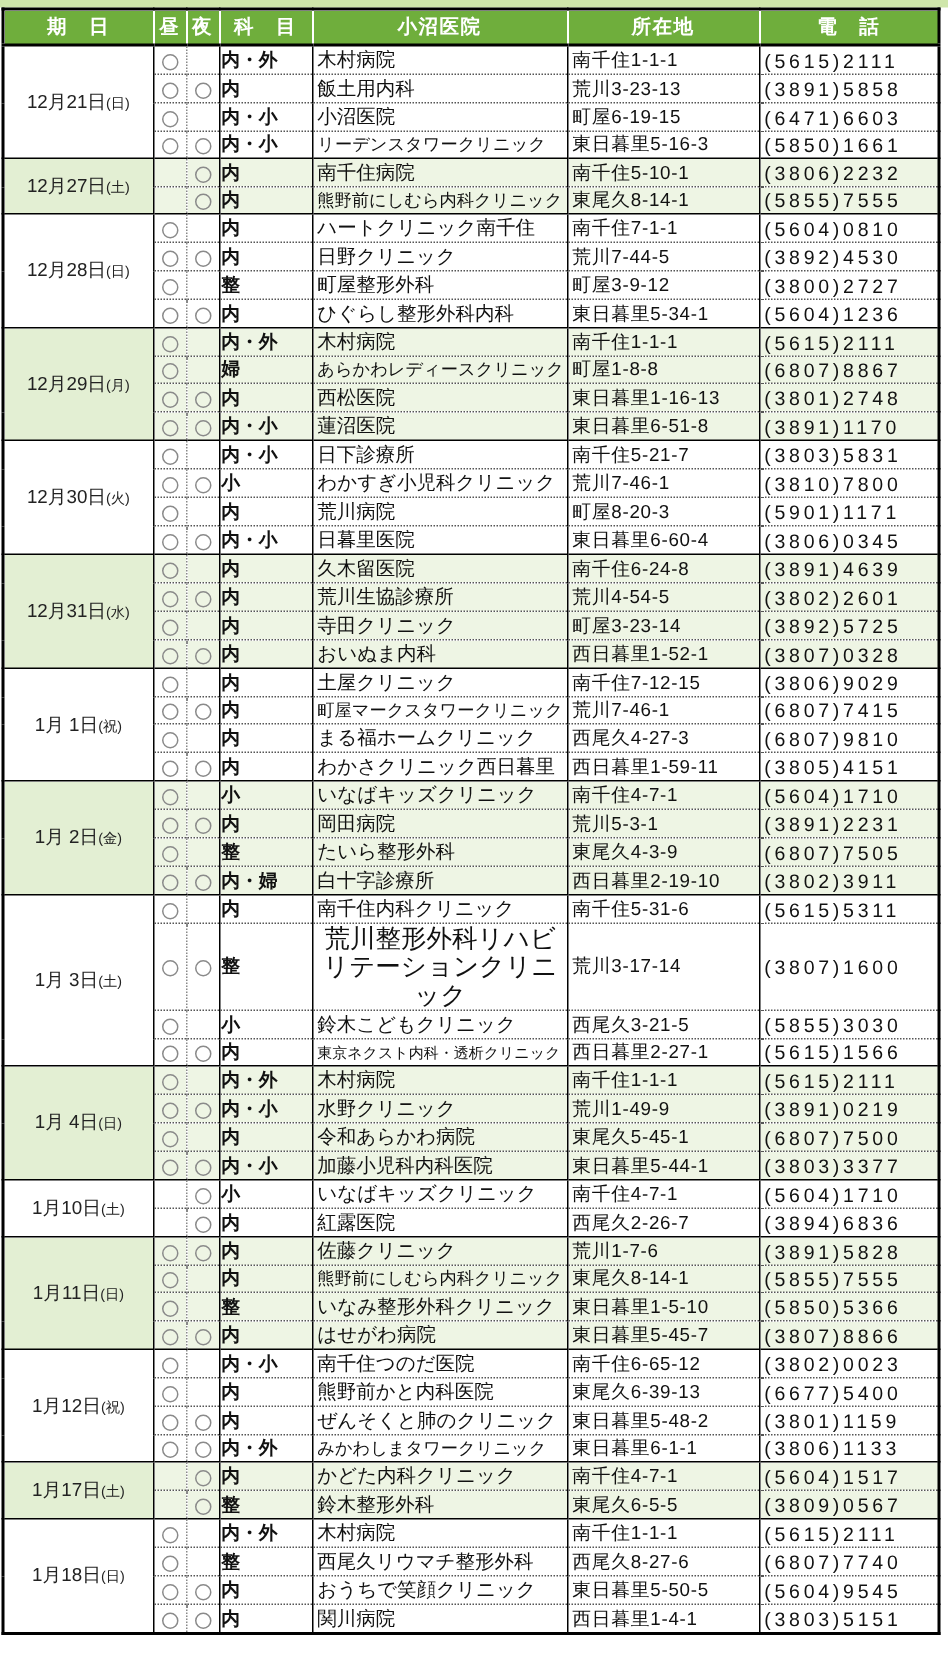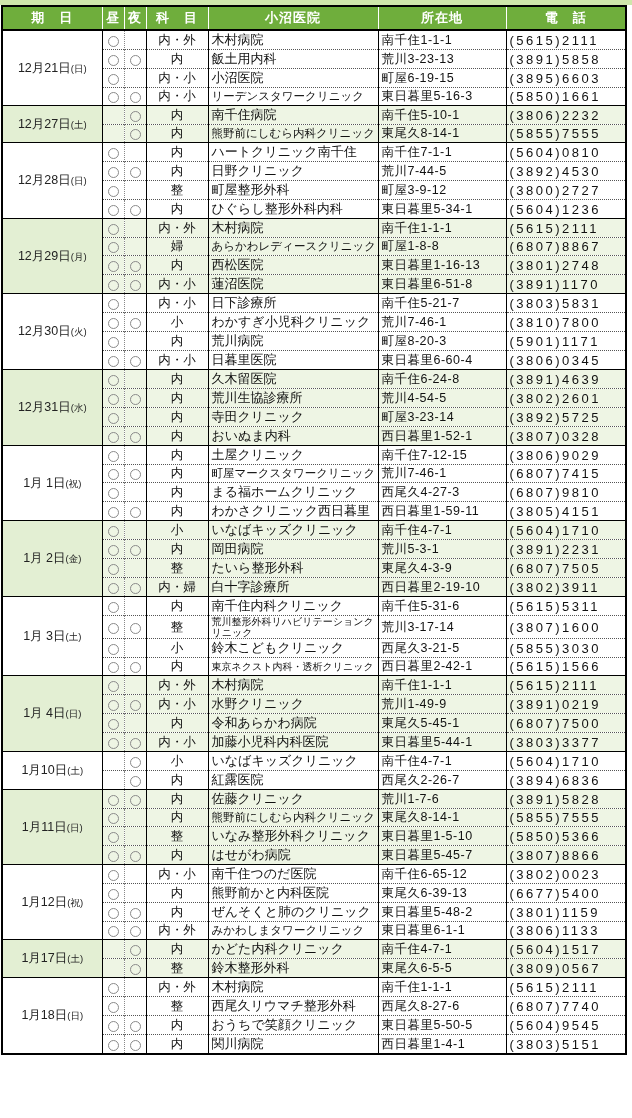--- a/index.html
+++ b/index.html
@@ -48,25 +48,25 @@
     color: #222;
     background: #fff;
     margin-left: 32px;
   }
   td.datec span { white-space: pre; }
   td.datec .dow { font-size: 9.5px; }
   tr.shaded td { background: #eef5e4; }
   td.datec.shaded-date { background: #e3efd3; }
   td.day, td.night { text-align: center; padding: 0; }
   td.night { border-left: 1px dotted #888; }
-  td.dept { text-align: center; font-size: 12.5px; padding: 0 1px; }
+  td.dept { font-size: 12.5px; padding: 0 1px; font-weight: bold; }
   td.name { padding-left: 3px; }
   td.name.snug { font-size: 11.5px; }
   td.name.tight { font-size: 10px; }
-  td.name.wrap { white-space: normal; font-size: 10px; line-height: 1.12; word-break: break-all; }
+  td.name.wrap { white-space: normal; font-size: 17px; line-height: 1.12; word-break: break-all; text-align: center; }
   td.addr { padding-left: 3px; letter-spacing: 0.5px; font-size: 12.5px; }
   td.phone { padding-left: 3px; letter-spacing: 2.5px; font-size: 13px; }
   .circle {
     display: inline-block;
     width: 11px; height: 11px;
     border: 1px solid #8a8a8a;
     border-radius: 50%;
     vertical-align: middle;
     background: transparent;
   }
@@ -114,21 +114,21 @@
           <td class="name">飯土用内科</td>
           <td class="addr">荒川3-23-13</td>
           <td class="phone">(3891)5858</td>
         </tr>
         <tr>
           <td class="day"><span class="circle"></span></td>
           <td class="night"></td>
           <td class="dept">内・小</td>
           <td class="name">小沼医院</td>
           <td class="addr">町屋6-19-15</td>
-          <td class="phone">(3895)6603</td>
+          <td class="phone">(6471)6603</td>
         </tr>
         <tr>
           <td class="day"><span class="circle"></span></td>
           <td class="night"><span class="circle"></span></td>
           <td class="dept">内・小</td>
           <td class="name snug">リーデンスタワークリニック</td>
           <td class="addr">東日暮里5-16-3</td>
           <td class="phone">(5850)1661</td>
         </tr>
         <tr class="gstart shaded">
@@ -369,21 +369,21 @@
           <td class="dept">小</td>
           <td class="name">鈴木こどもクリニック</td>
           <td class="addr">西尾久3-21-5</td>
           <td class="phone">(5855)3030</td>
         </tr>
         <tr>
           <td class="day"><span class="circle"></span></td>
           <td class="night"><span class="circle"></span></td>
           <td class="dept">内</td>
           <td class="name tight">東京ネクスト内科・透析クリニック</td>
-          <td class="addr">西日暮里2-42-1</td>
+          <td class="addr">西日暮里2-27-1</td>
           <td class="phone">(5615)1566</td>
         </tr>
         <tr class="gstart shaded">
           <td class="datec shaded-date" rowspan="4"><span>1月 4日</span><span class="dow">(日)</span></td>
           <td class="day"><span class="circle"></span></td>
           <td class="night"></td>
           <td class="dept">内・外</td>
           <td class="name">木村病院</td>
           <td class="addr">南千住1-1-1</td>
           <td class="phone">(5615)2111</td>

